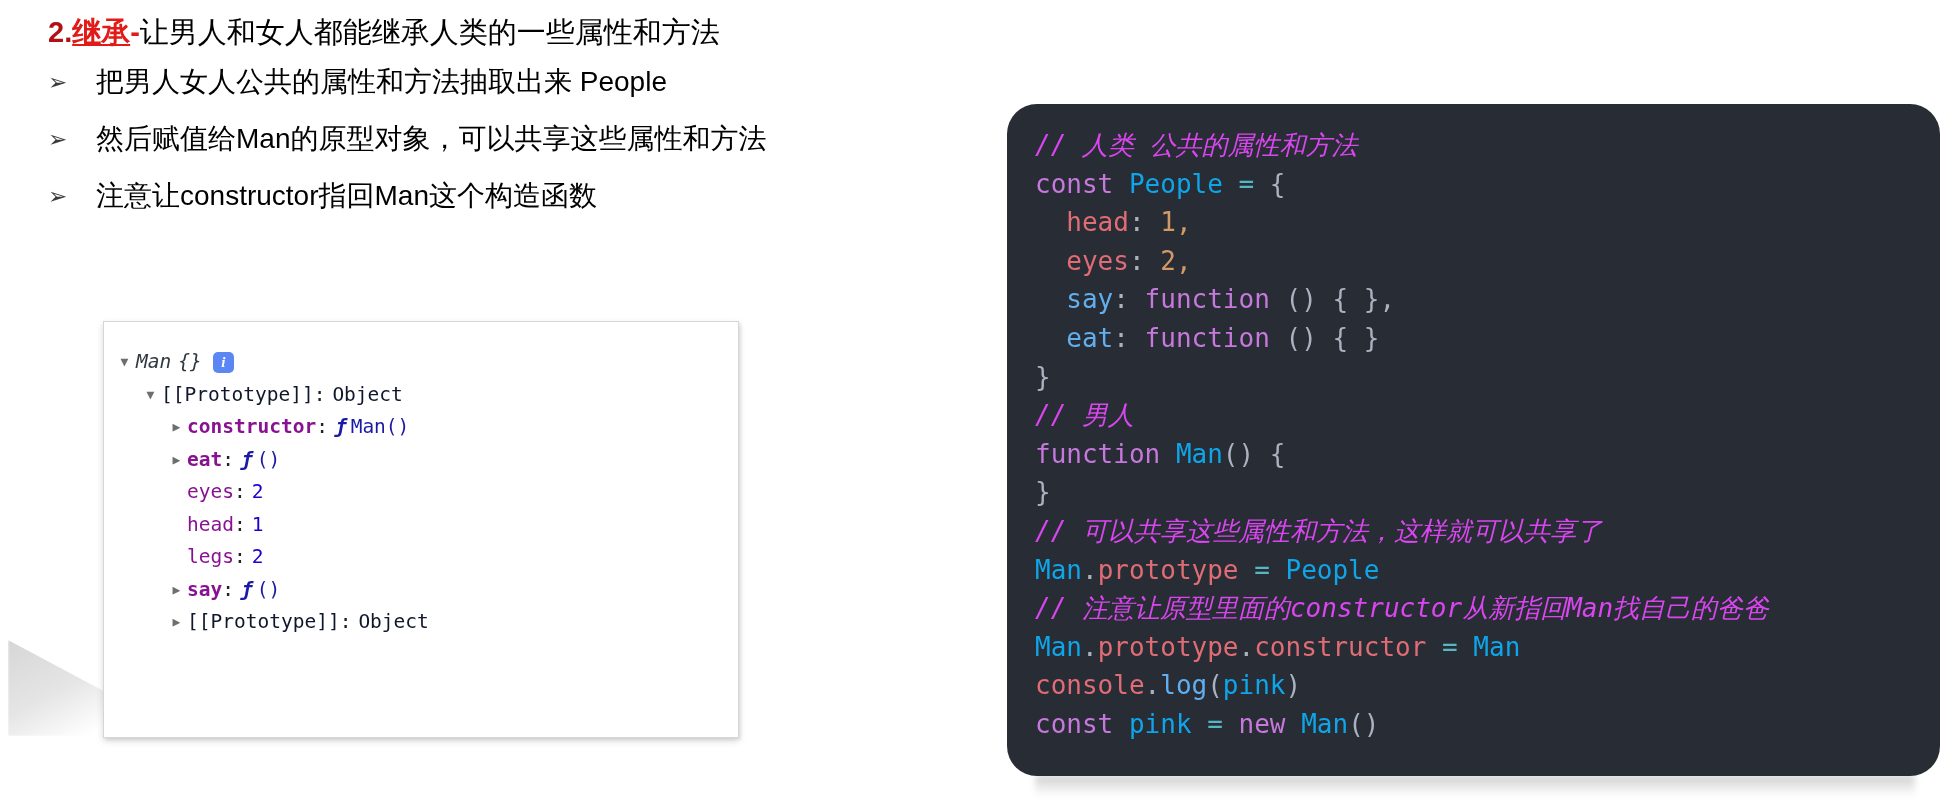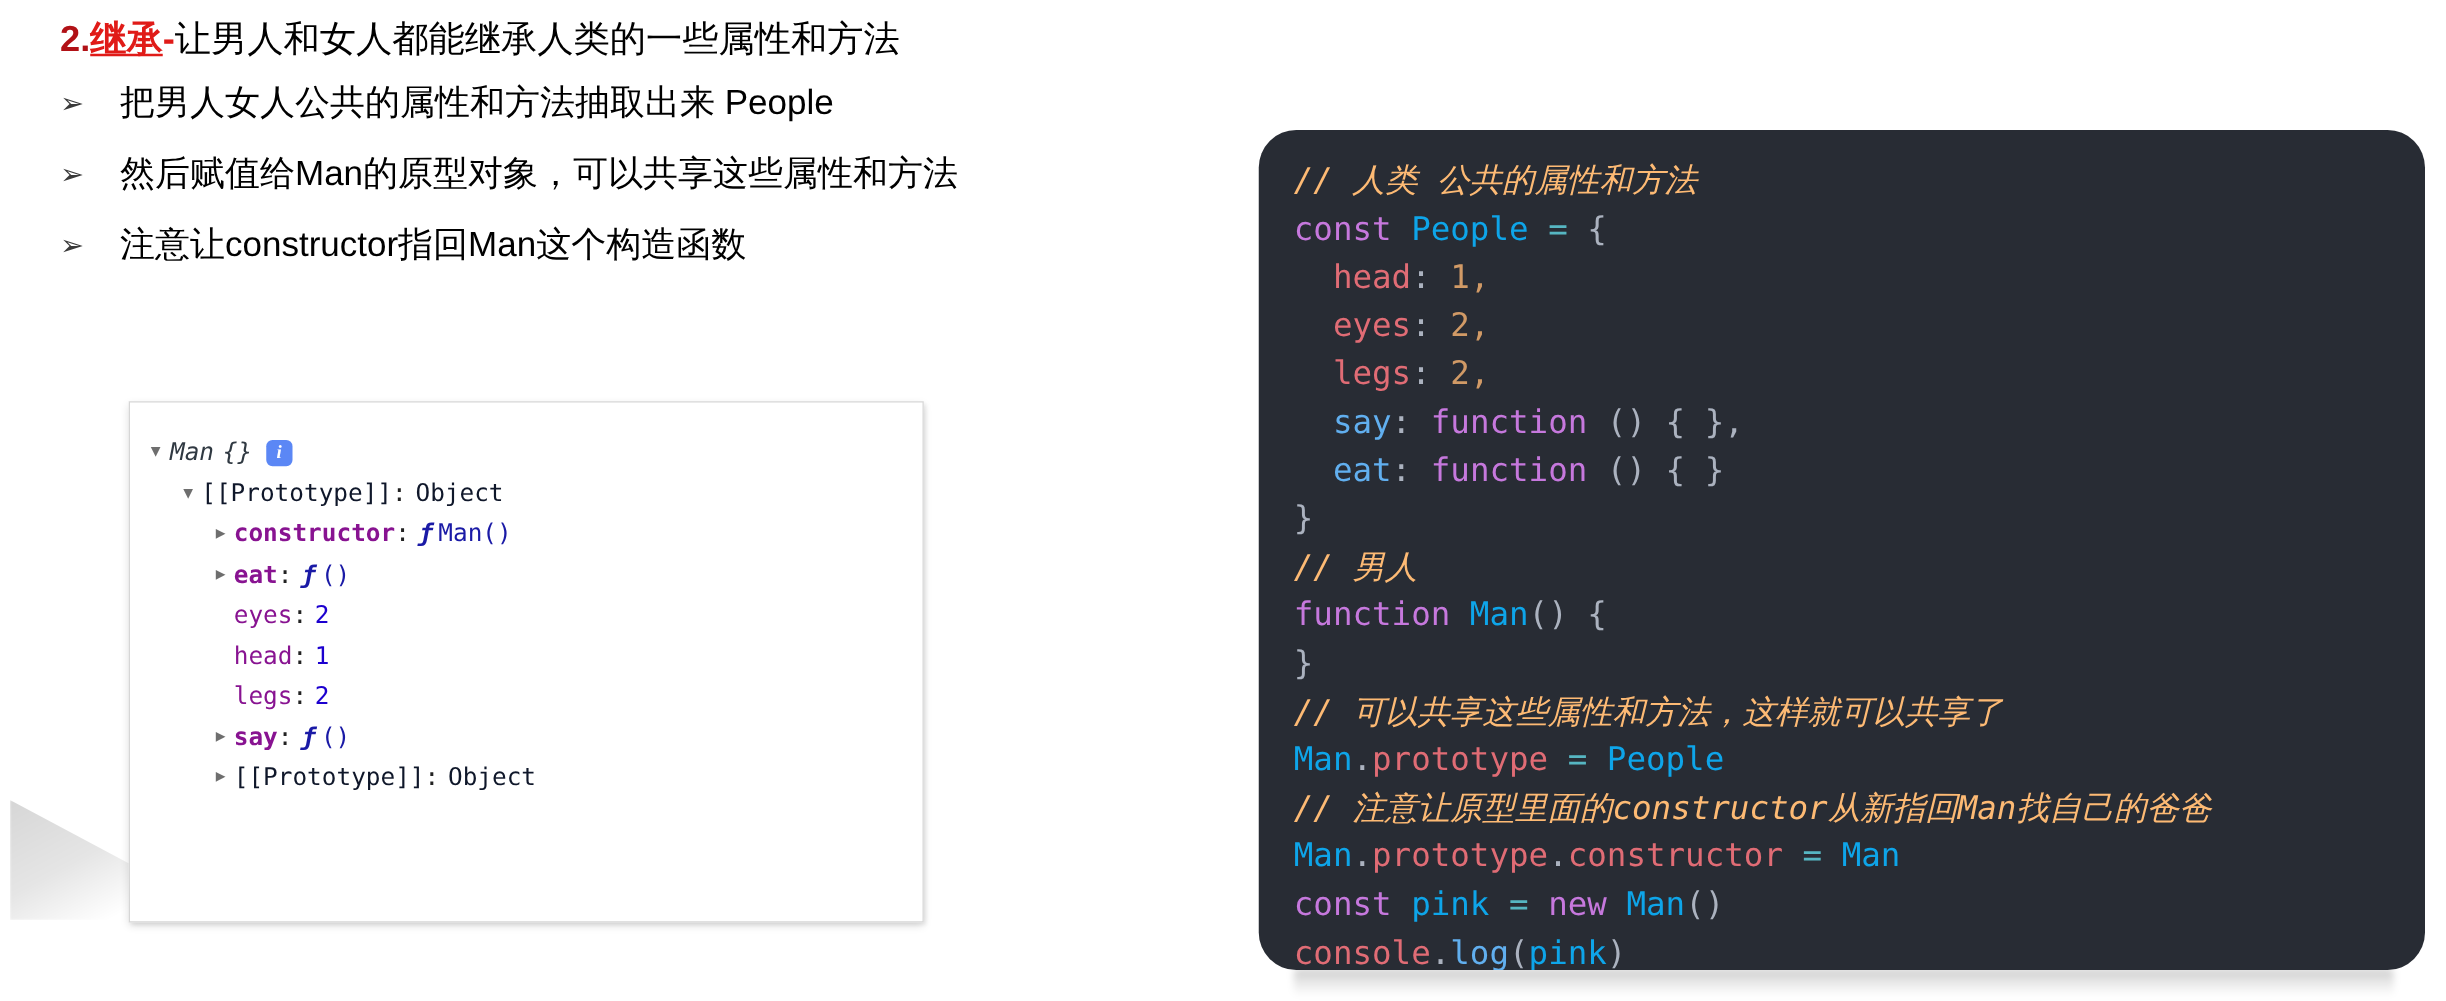--- a/index.html
+++ b/index.html
@@ -212,21 +212,21 @@
     padding: 22px 0 0 28px;
     overflow: hidden;
   }
   .code-line {
     white-space: pre;
     font-family: "DejaVu Sans Mono", "Liberation Mono", monospace;
     font-size: 26px;
     line-height: 38.6px;
     color: #abb2bf;
   }
-  .c-comment { color: #fdba74; font-style: italic; }
+  .c-comment { color: #d946ef; font-style: italic; }
   .c-kw      { color: #c678dd; }
   .c-fnkw    { color: #c678dd; }
   .c-varname { color: #0ea5e9; }
   .c-op      { color: #56b6c2; }
   .c-punct   { color: #abb2bf; }
   .c-prop    { color: #e06c75; }
   .c-method  { color: #61afef; }
   .c-num     { color: #d19a66; }
   .c-plain   { color: #abb2bf; }
 </style>
@@ -335,21 +335,20 @@
 <div class="code-panel">
 
   <div class="code-line"><span class="c-comment">// 人类 公共的属性和方法</span></div>
 
   <div class="code-line"><span class="c-kw">const</span><span class="c-plain"> </span><span class="c-varname">People</span><span class="c-plain"> </span><span class="c-op">=</span><span class="c-punct"> {</span></div>
 
   <div class="code-line"><span class="c-plain">  </span><span class="c-prop">head</span><span class="c-punct">: </span><span class="c-num">1</span><span class="c-num">,</span></div>
 
   <div class="code-line"><span class="c-plain">  </span><span class="c-prop">eyes</span><span class="c-punct">: </span><span class="c-num">2</span><span class="c-num">,</span></div>
 
-  <div class="code-line"><span class="c-plain">  </span><span class="c-prop">legs</span><span class="c-punct">: </span><span class="c-num">2</span><span class="c-num">,</span></div>
 
   <div class="code-line"><span class="c-plain">  </span><span class="c-method">say</span><span class="c-punct">: </span><span class="c-fnkw">function</span><span class="c-punct"> () { },</span></div>
 
   <div class="code-line"><span class="c-plain">  </span><span class="c-method">eat</span><span class="c-punct">: </span><span class="c-fnkw">function</span><span class="c-punct"> () { }</span></div>
 
   <div class="code-line"><span class="c-punct">}</span></div>
 
   <div class="code-line"><span class="c-comment">// 男人</span></div>
 
   <div class="code-line"><span class="c-fnkw">function</span><span class="c-plain"> </span><span class="c-varname">Man</span><span class="c-punct">() {</span></div>
@@ -357,17 +356,17 @@
   <div class="code-line"><span class="c-punct">}</span></div>
 
   <div class="code-line"><span class="c-comment">// 可以共享这些属性和方法，这样就可以共享了</span></div>
 
   <div class="code-line"><span class="c-varname">Man</span><span class="c-punct">.</span><span class="c-prop">prototype</span><span class="c-plain"> </span><span class="c-op">=</span><span class="c-plain"> </span><span class="c-varname">People</span></div>
 
   <div class="code-line"><span class="c-comment">// 注意让原型里面的constructor从新指回Man找自己的爸爸</span></div>
 
   <div class="code-line"><span class="c-varname">Man</span><span class="c-punct">.</span><span class="c-prop">prototype</span><span class="c-punct">.</span><span class="c-prop">constructor</span><span class="c-plain"> </span><span class="c-op">=</span><span class="c-plain"> </span><span class="c-varname">Man</span></div>
 
+  <div class="code-line"><span class="c-prop">console</span><span class="c-punct">.</span><span class="c-method">log</span><span class="c-punct">(</span><span class="c-varname">pink</span><span class="c-punct">)</span></div>
+
   <div class="code-line"><span class="c-kw">const</span><span class="c-plain"> </span><span class="c-varname">pink</span><span class="c-plain"> </span><span class="c-op">=</span><span class="c-plain"> </span><span class="c-kw">new</span><span class="c-plain"> </span><span class="c-varname">Man</span><span class="c-punct">()</span></div>
 
-  <div class="code-line"><span class="c-prop">console</span><span class="c-punct">.</span><span class="c-method">log</span><span class="c-punct">(</span><span class="c-varname">pink</span><span class="c-punct">)</span></div>
-
 </div>
 
 </body></html>

